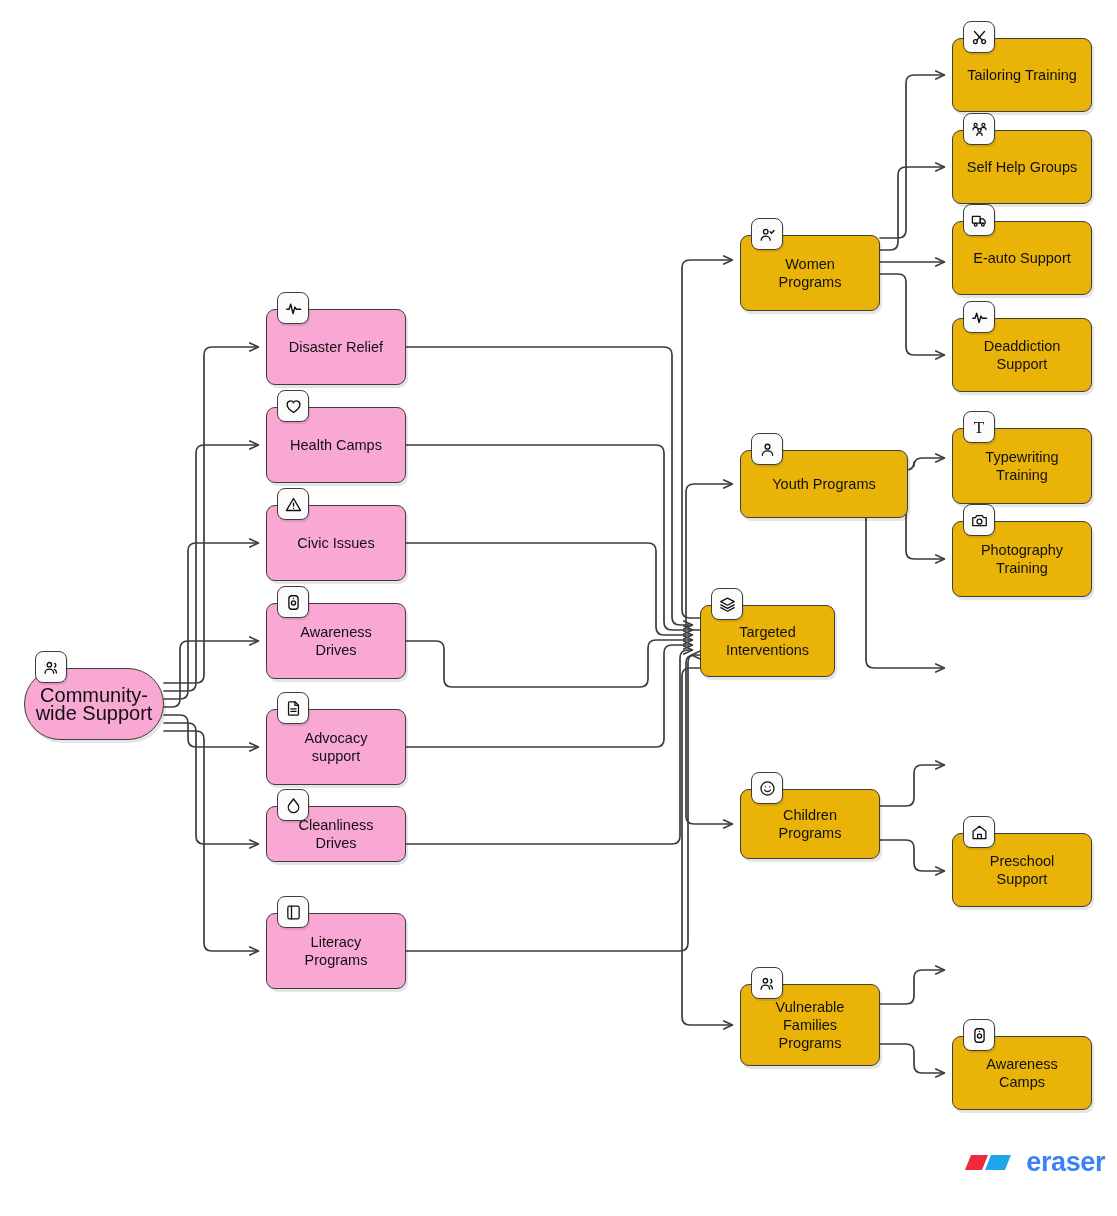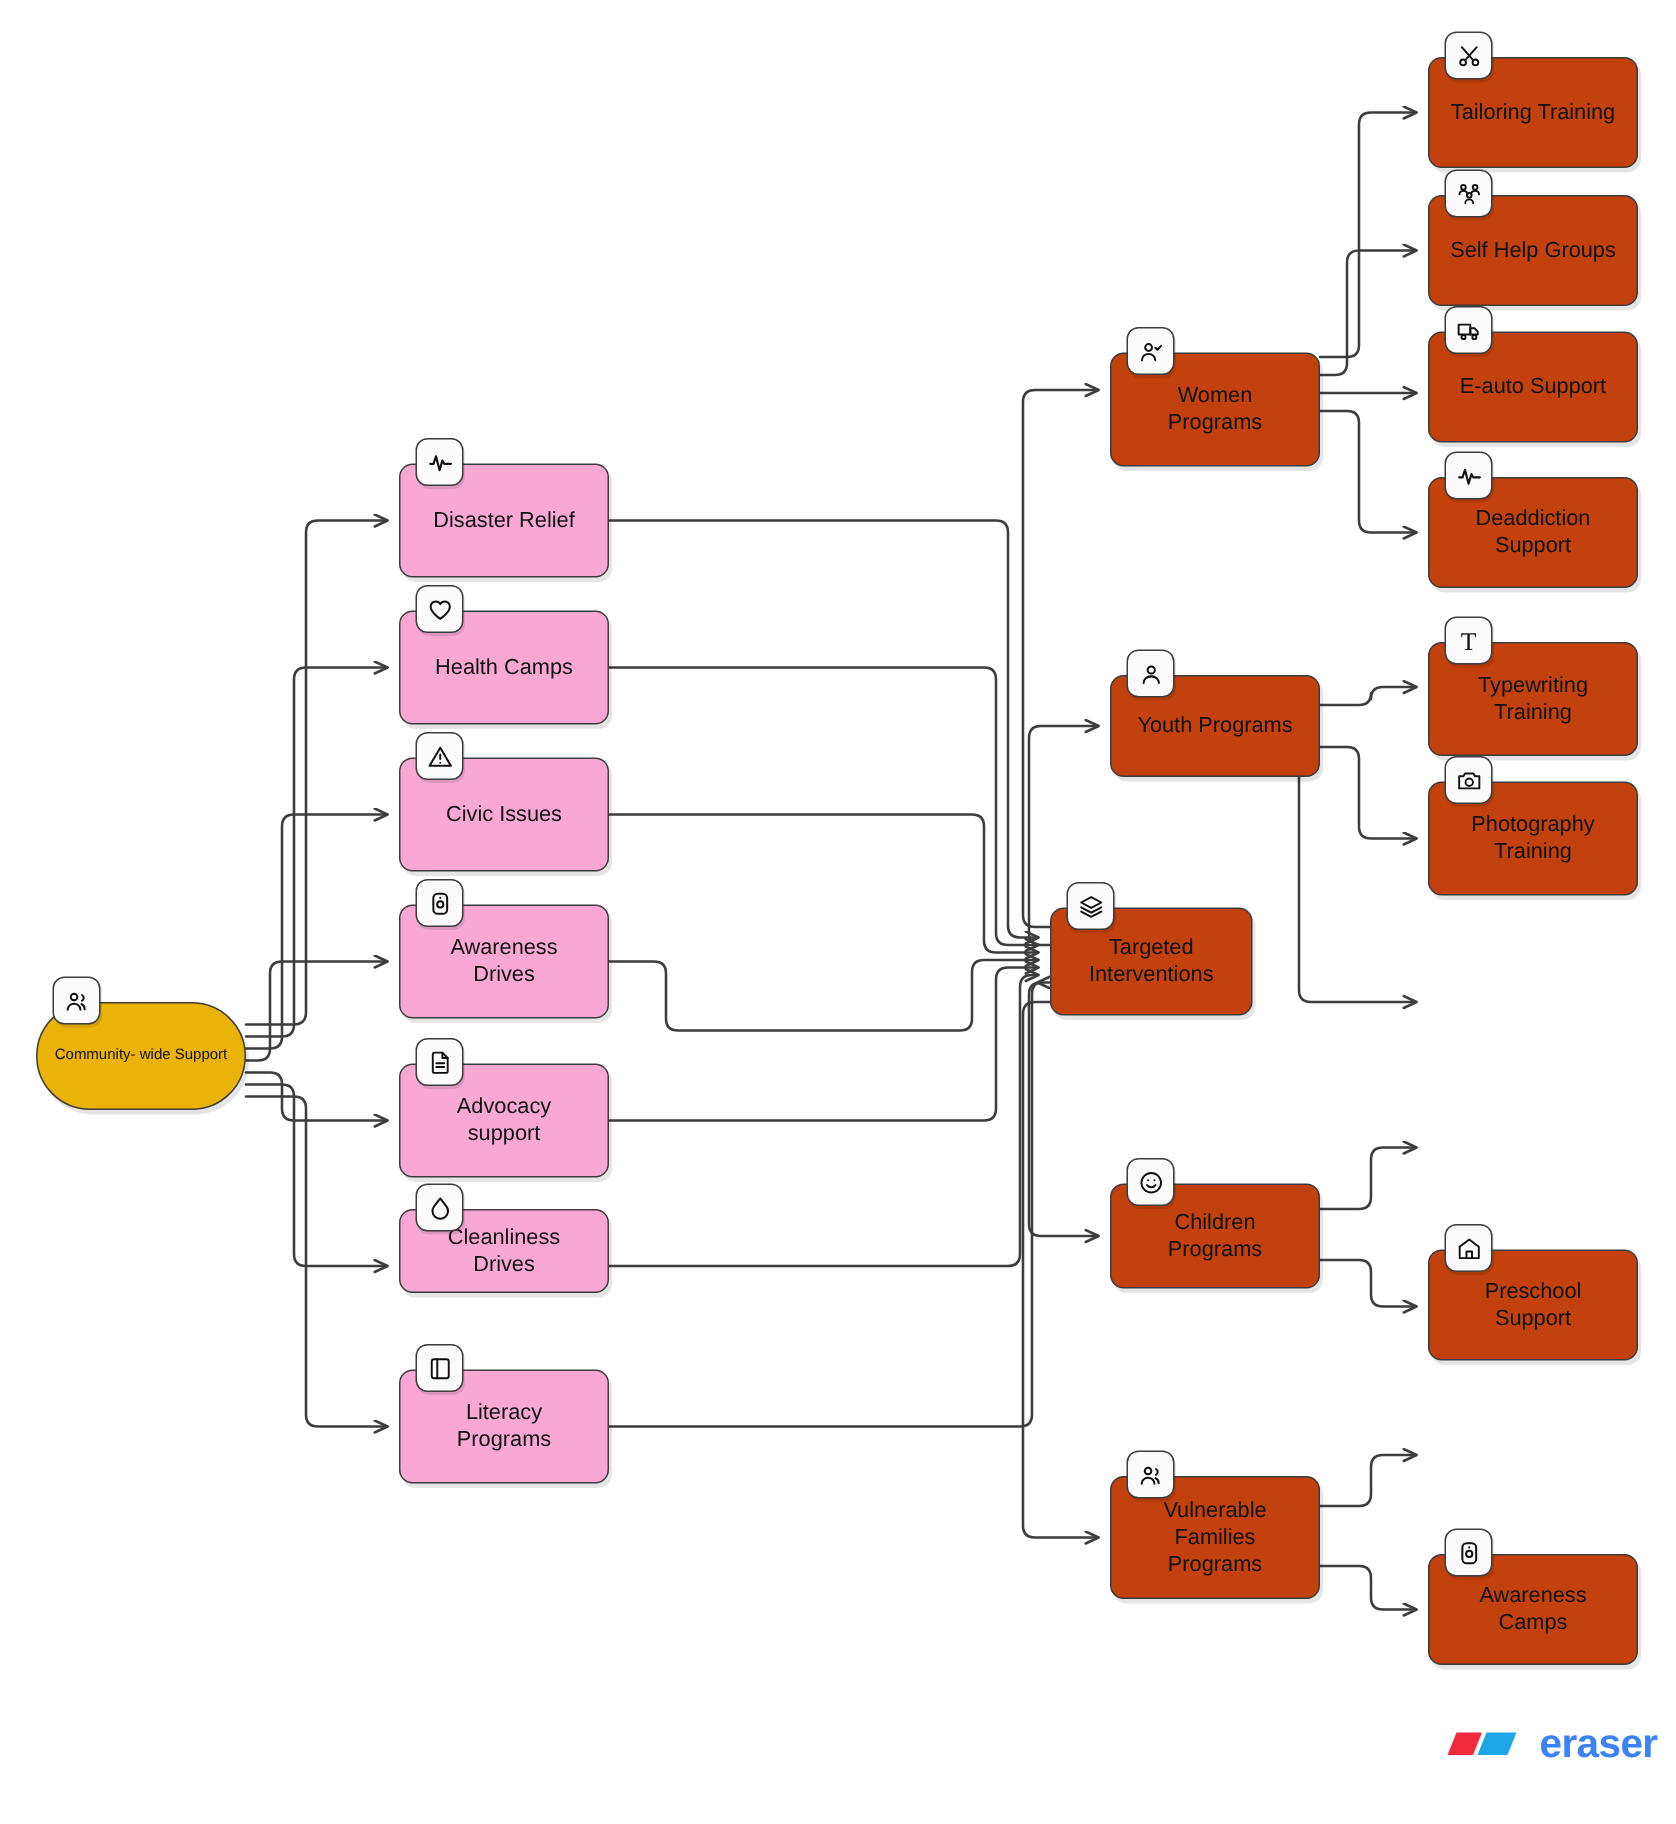--- a/index.html
+++ b/index.html
@@ -6,26 +6,26 @@
   body{width:1117px;height:1216px;overflow:hidden;
        font-family:"Liberation Sans","DejaVu Sans",sans-serif;}
   #canvas{position:relative;width:1117px;height:1216px;}
   svg#wires{position:absolute;left:0;top:0;width:1117px;height:1216px;}
 
   .node{position:absolute;box-sizing:border-box;border:1.6px solid #3d3d3d;
         border-radius:9px;display:flex;align-items:center;justify-content:center;
         text-align:center;color:#111;font-size:14.5px;line-height:18px;
         box-shadow:2px 3px 0 rgba(0,0,0,0.10);padding:4px 8px;}
   .node.blue{background:#f9a8d4;}
-  .node.orange{background:#c2410c;}
+  .node.orange{background:#eab308;}
   .node .lbl{white-space:pre-line;}
 
   .root{position:absolute;box-sizing:border-box;border:1.6px solid #3d3d3d;
-        background:#eab308;border-radius:44px;display:flex;align-items:center;
-        justify-content:center;text-align:center;font-size:10px;line-height:18px;
+        background:#f9a8d4;border-radius:44px;display:flex;align-items:center;
+        justify-content:center;text-align:center;font-size:20px;line-height:18px;
         color:#111;box-shadow:2px 3px 0 rgba(0,0,0,0.10);}
 
   .badge{position:absolute;left:10px;top:-18px;width:30px;height:30px;
          background:#fbfbfb;border:1.6px solid #3d3d3d;border-radius:8px;
          display:flex;align-items:center;justify-content:center;
          box-shadow:1px 2px 0 rgba(0,0,0,0.10);}
   .badge svg{display:block;}
   .badge .tglyph{font-family:"Liberation Serif","DejaVu Serif",serif;
                  font-size:17px;line-height:17px;color:#111;}
 
@@ -188,21 +188,21 @@
       <svg width="17" height="17" viewBox="0 0 24 24" fill="none" stroke="#111" stroke-width="1.9" stroke-linecap="round" stroke-linejoin="round">
           <circle cx="9.5" cy="8" r="3.2"></circle>
           <path d="M3.2 20c0-3.4 2.8-5.8 6.3-5.8s6.3 2.4 6.3 5.8"></path>
           <path d="M15.8 8.2l2 2 3.4-3.8"></path>
         </svg>
     </span>
     <span class="lbl">Women
 Programs</span>
   </div>
 
-  <div class="node orange" id="g1" style="left: 740px; top: 450px; width: 140px; height: 68px;">
+  <div class="node orange" id="g1" style="left: 740px; top: 450px; width: 168px; height: 68px;">
     <span class="badge">
       <svg width="17" height="17" viewBox="0 0 24 24" fill="none" stroke="#111" stroke-width="1.9" stroke-linecap="round" stroke-linejoin="round">
           <circle cx="12" cy="8" r="3.4"></circle>
           <path d="M4.8 20.2c0-3.7 3.2-6.2 7.2-6.2s7.2 2.5 7.2 6.2"></path>
         </svg>
     </span>
     <span class="lbl">Youth Programs</span>
   </div>
 
   <div class="node orange" id="g2" style="left: 740px; top: 789px; width: 140px; height: 70px;">

